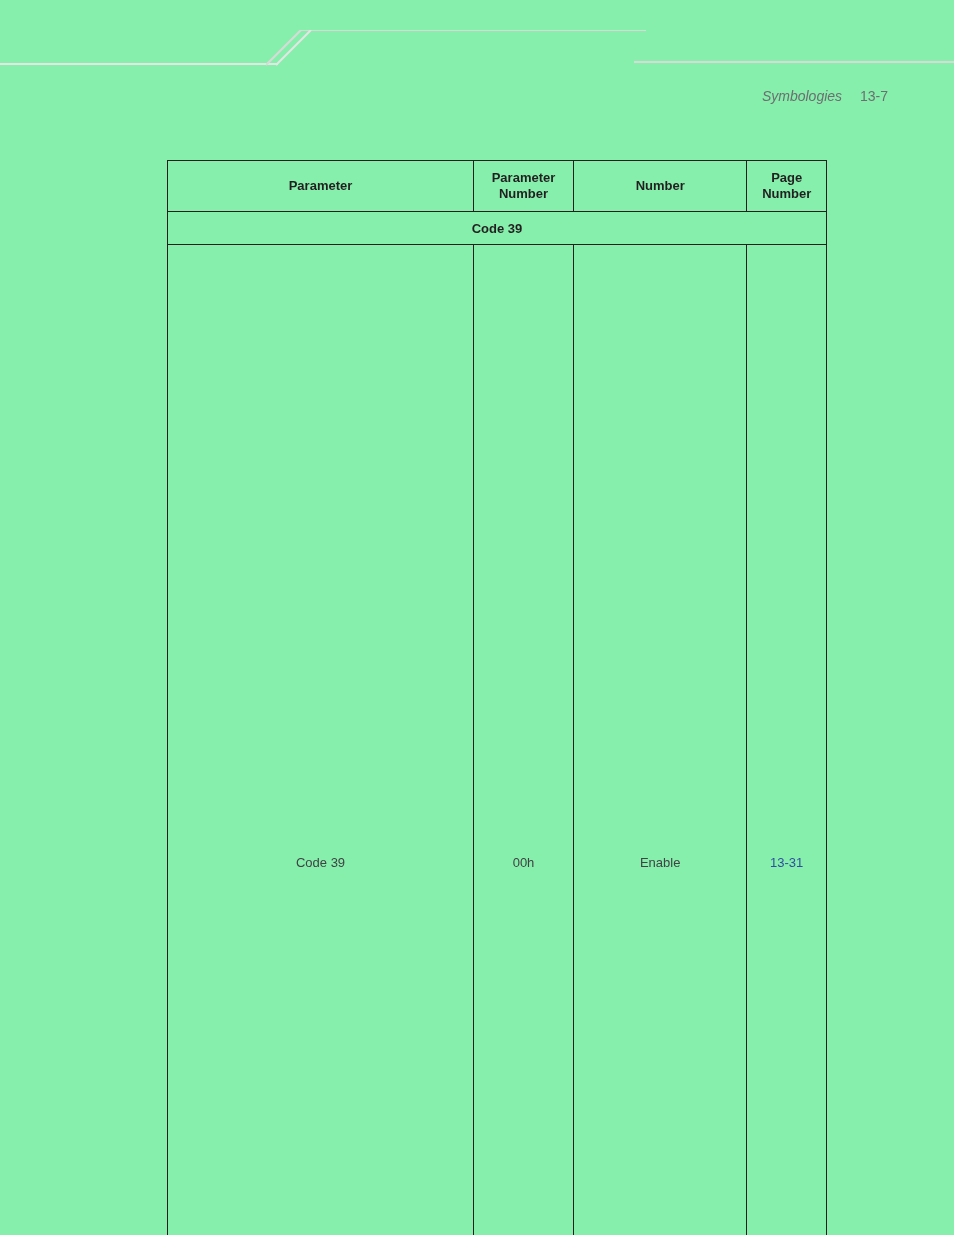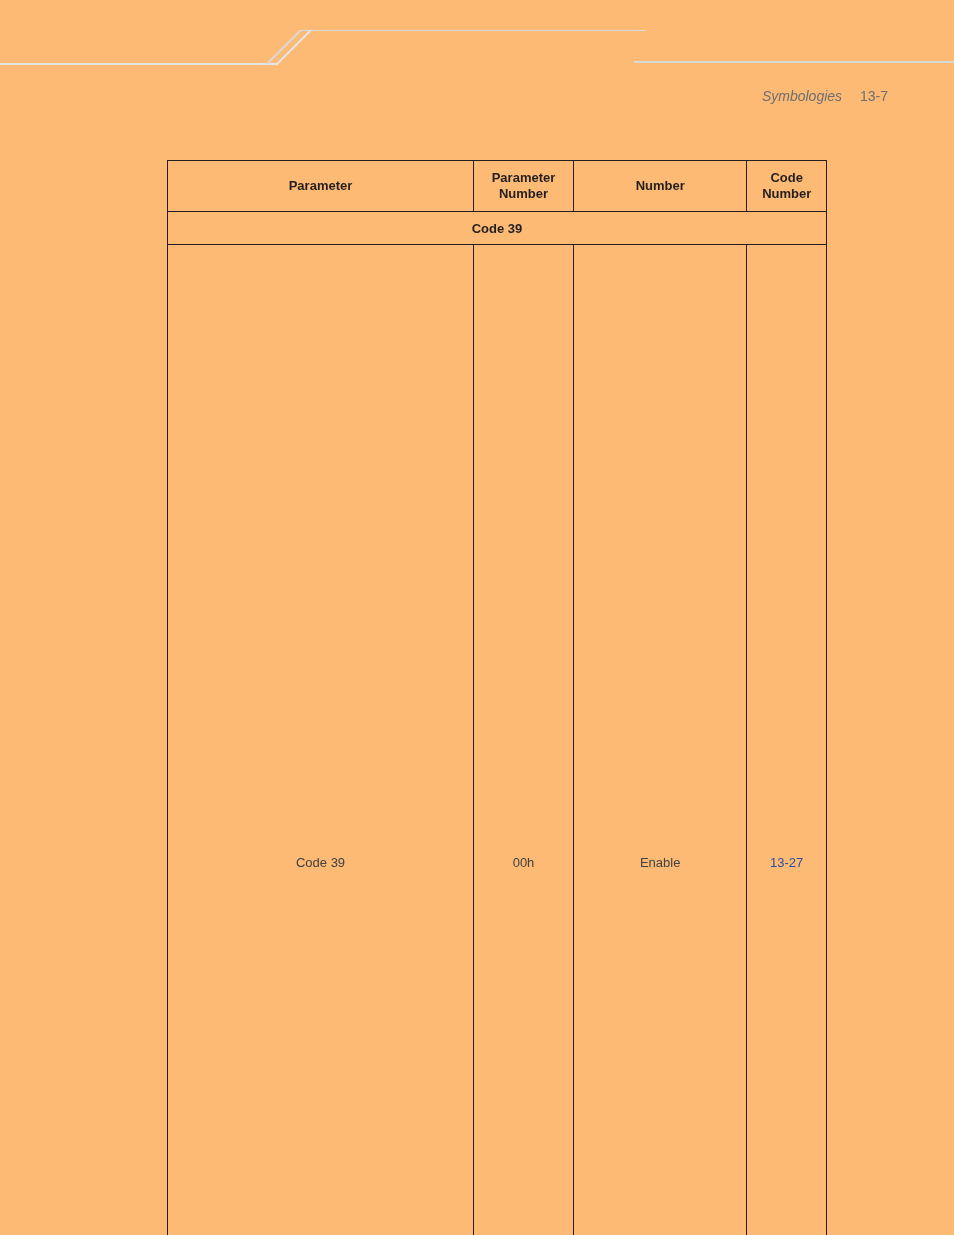--- a/index.html
+++ b/index.html
@@ -7,21 +7,21 @@
     margin: 0;
     padding: 0;
     background: #fff;
     font-family: Arial, Helvetica, sans-serif;
     color: #231f20;
   }
   .page {
     width: 954px;
     height: 1235px;
     position: relative;
-    background: #fdba74;
+    background: #86efac;
     overflow: hidden;
   }
   
   .hdr-line-right {
     position: absolute;
     top: 61px;
     right: 0;
     width: 320px;
     height: 2px;
     background: #d9d9d9;
@@ -131,31 +131,31 @@
       </colgroup>
       <thead>
         <tr>
           <th>Parameter</th>
           <th>
             <span>Parameter</span><br>
             <span>Number</span>
           </th>
           <th>Number</th>
           <th>
-            <span>Code</span><br>
+            <span>Page</span><br>
             <span>Number</span>
           </th>
         </tr>
       </thead>
       <tbody id="tbody">
           <tr class="section">
             <td colspan="4">Code 39</td>
           </tr>
           <tr>
             <td class="param">Code 39</td>
             <td class="pnum">00h</td>
             <td class="def">Enable</td>
-            <td class="page"><a href="#">13-27</a></td>
+            <td class="page"><a href="#">13-31</a></td>
           </tr>
         </tbody>
     </table>
   </div>
 </div>
 
 </body></html>

